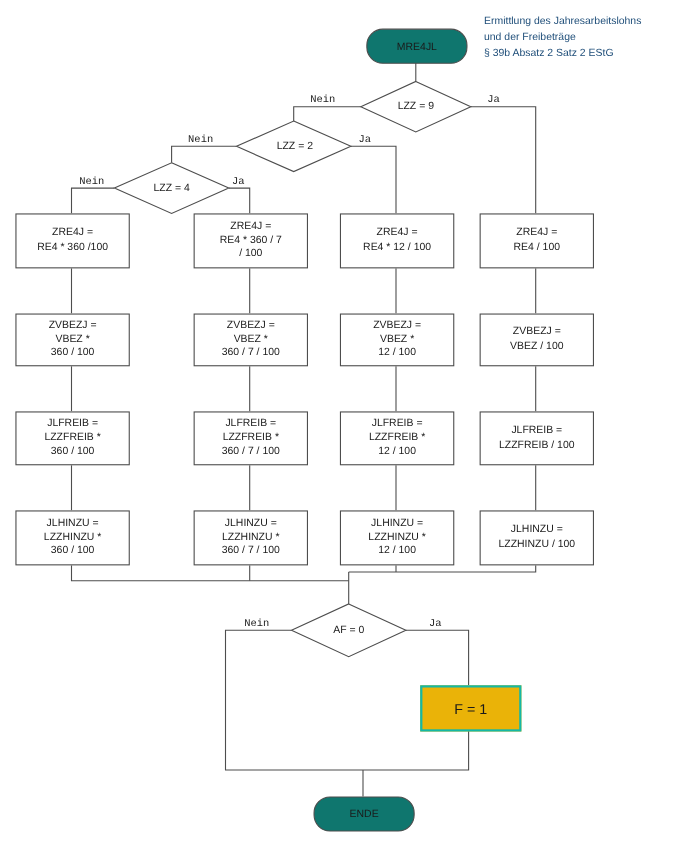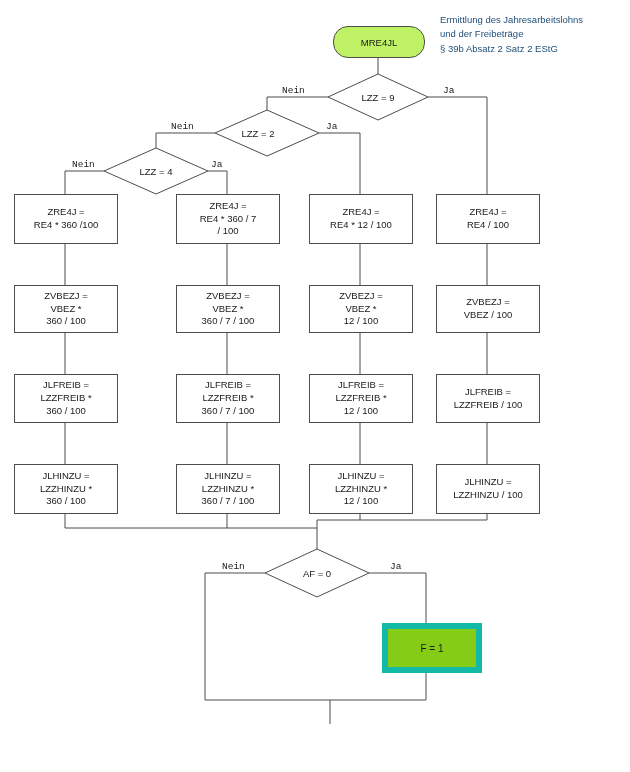--- a/index.html
+++ b/index.html
@@ -16,21 +16,21 @@
   .title {
     position: absolute;
     left: 440px; top: 13px; width: 182px;
     font-size: 9.5px; line-height: 1.5;
     color: #1F4E79;
   }
   .terminator {
     position: absolute;
     border: 1px solid #4d4d4d;
     border-radius: 15px;
-    background: #bef264;
+    background: #0f766e;
     display: flex; align-items: center; justify-content: center;
     font-size: 9.5px;
   }
   .term-start { left: 333px; top: 26px; width: 90px; height: 30px; }
   .term-end   { left: 285px; top: 724px; width: 90px; height: 30px; }
   .dlabel {
     position: absolute;
     transform: translate(-50%, -50%);
     font-size: 9.5px;
     white-space: nowrap;
@@ -59,24 +59,24 @@
   .c2 { left: 176px; }
   .c3 { left: 309px; }
   .c4 { left: 436px; }
   .r1 { top: 194px; height: 48px; }
   .r2 { top: 285px; height: 46px; }
   .r3 { top: 374px; height: 47px; }
   .r4 { top: 464px; height: 48px; }
   .fbox {
     position: absolute;
     left: 382px; top: 623px; width: 88px; height: 38px;
-    border: 6px solid #14b8a6;
-    background: #84cc16;
+    border: 2px solid #14b8a6;
+    background: #eab308;
     display: flex; align-items: center; justify-content: center;
-    font-size: 10px;
+    font-size: 13px;
   }
 </style>
 </head>
 <body>
 
 <div class="canvas">
 
   <svg class="wires" width="630" height="772" viewBox="0 0 630 772">
     <g fill="none" stroke="#4d4d4d" stroke-width="1">
       <polyline points="378,56 378,74"></polyline>
@@ -123,21 +123,21 @@
     <div>Ermittlung des Jahresarbeitslohns</div>
     <div>und der Freibeträge</div>
     <div>§ 39b Absatz 2 Satz 2 EStG</div>
   </div>
 
   <div class="terminator term-start">
     <span>MRE4JL</span>
   </div>
 
   <div class="dlabel" style="left:378px; top:97px;">LZZ = 9</div>
-  <div class="dlabel" style="left:258px; top:133px;text-align:center;">LZZ = 2</div>
+  <div class="dlabel" style="left:268px; top:133px;text-align:center;">LZZ = 2</div>
   <div class="dlabel" style="left:156px; top:171px;">LZZ = 4</div>
   <div class="dlabel" style="left:317px; top:573px;">AF = 0</div>
 
   <div class="elabel" style="left:282px; top:85px;">Nein</div>
   <div class="elabel" style="left:443px; top:85px;">Ja</div>
   <div class="elabel" style="left:171px; top:121px;">Nein</div>
   <div class="elabel" style="left:326px; top:121px;">Ja</div>
   <div class="elabel" style="left:72px;  top:159px;">Nein</div>
   <div class="elabel" style="left:211px; top:159px;">Ja</div>
   <div class="elabel" style="left:222px; top:561px;">Nein</div>
@@ -218,14 +218,17 @@
     </div>
   <div class="pbox c4 r4">
       <span>JLHINZU =
 LZZHINZU / 100</span>
     </div>
 
   <div class="fbox">
     <span>F = 1</span>
   </div>
 
+  <div class="terminator term-end">
+    <span>ENDE</span>
+  </div>
 
 </div>
 
 </body></html>

